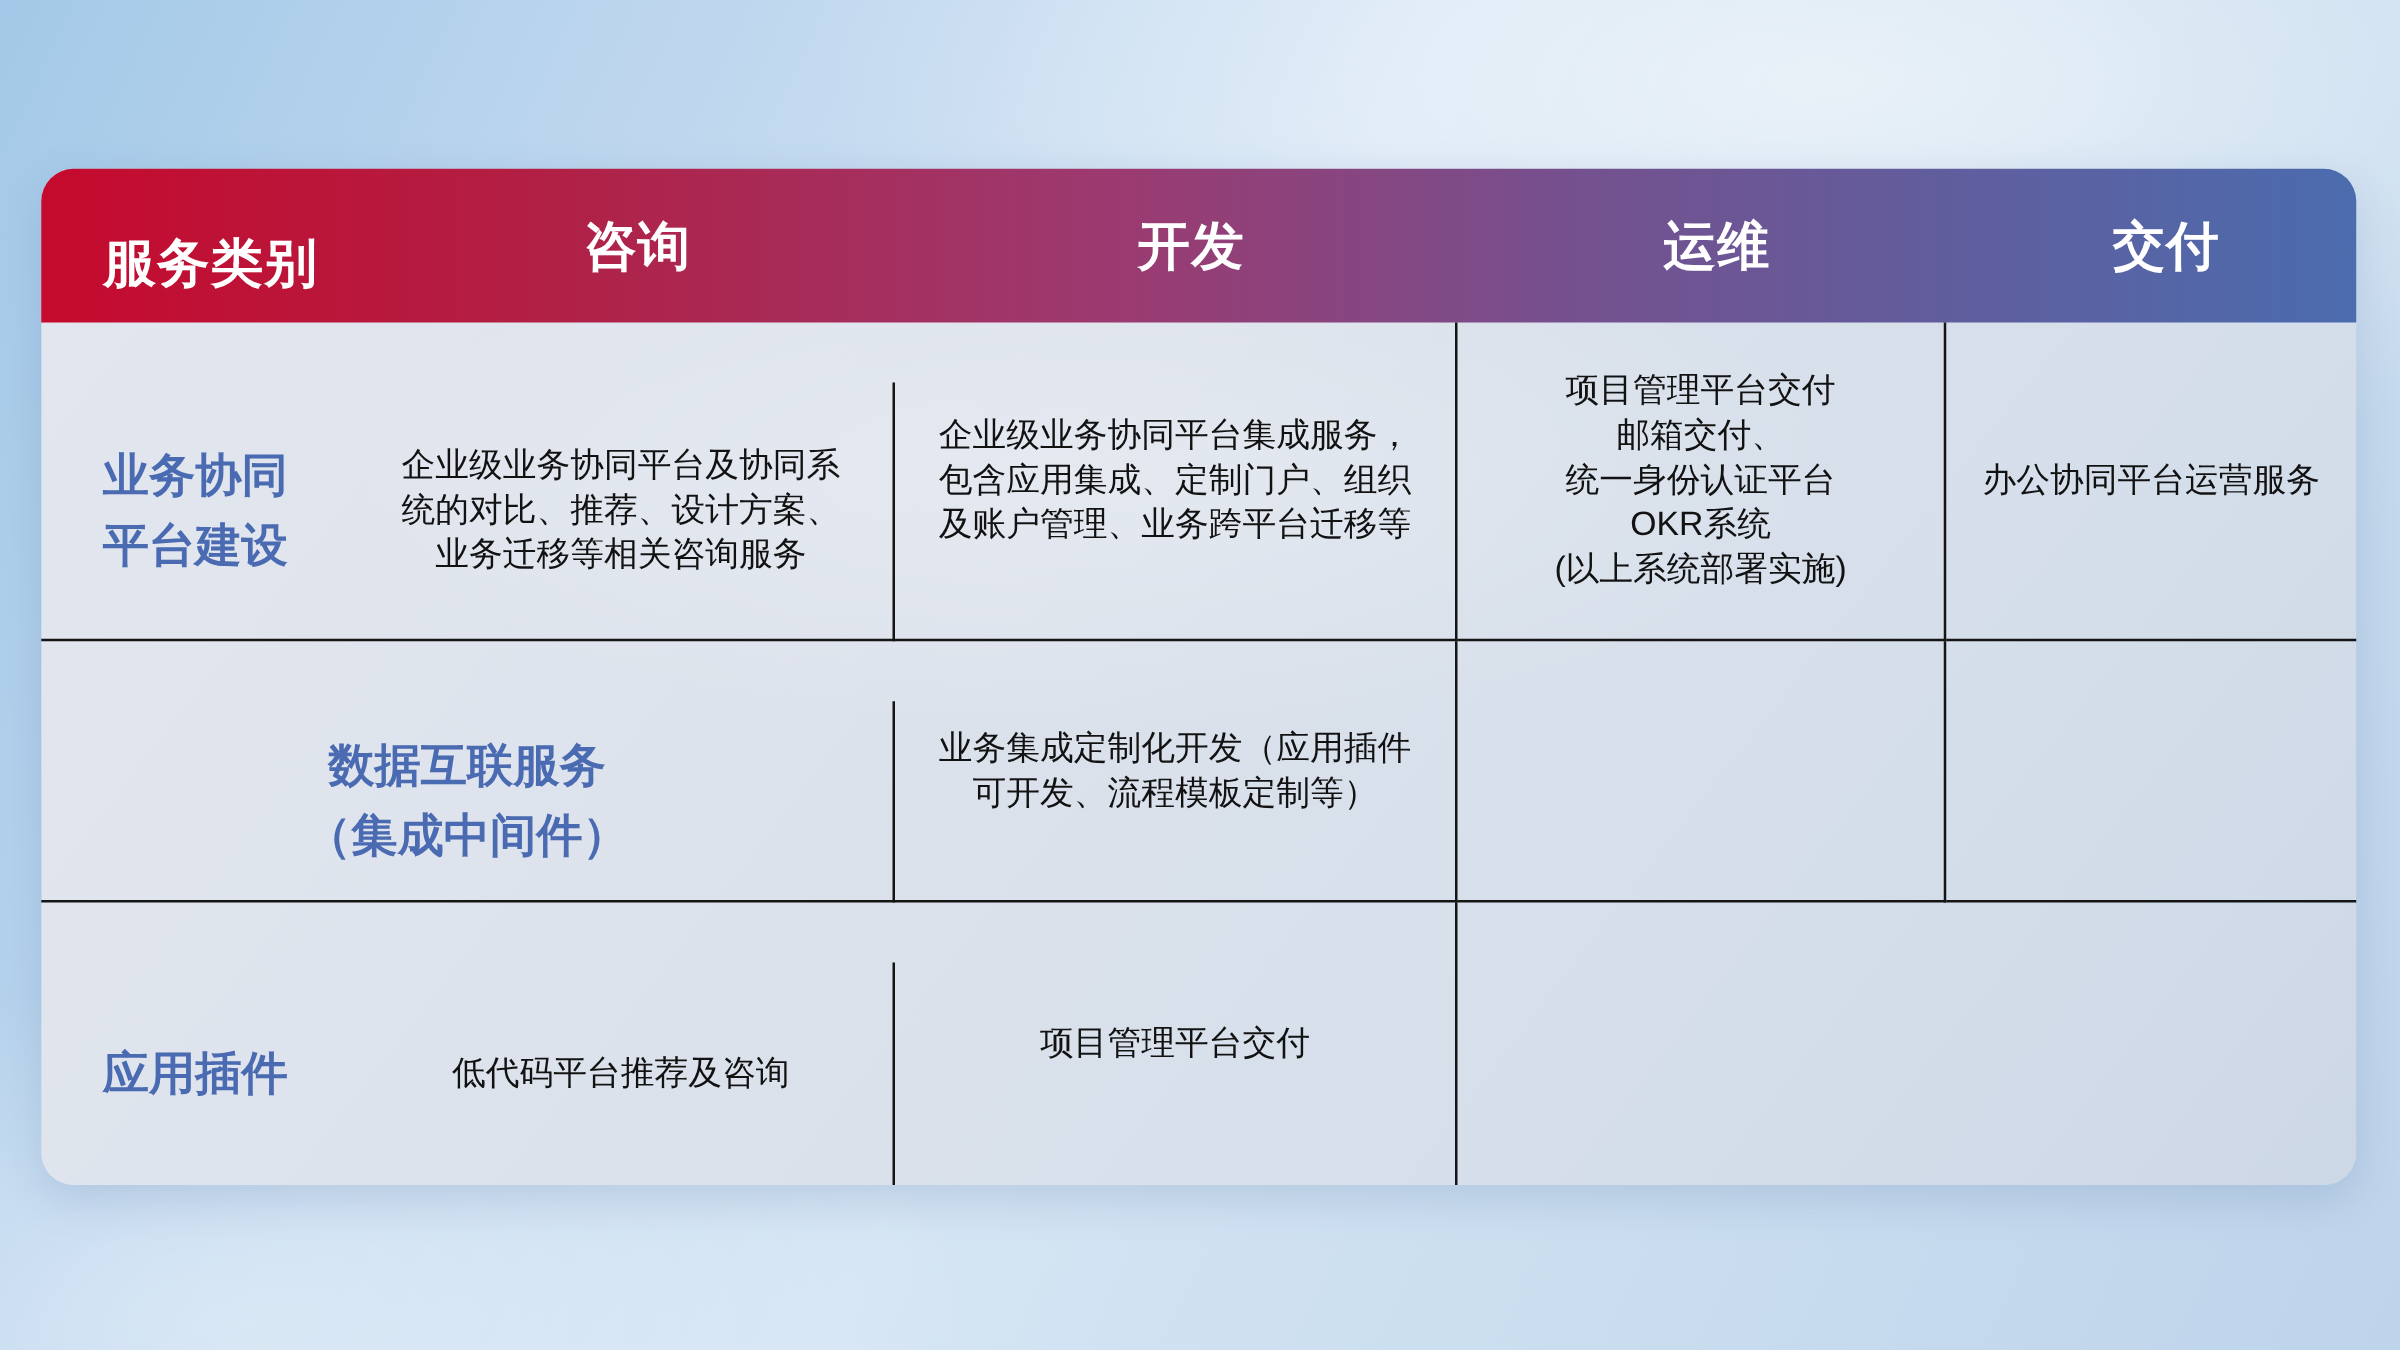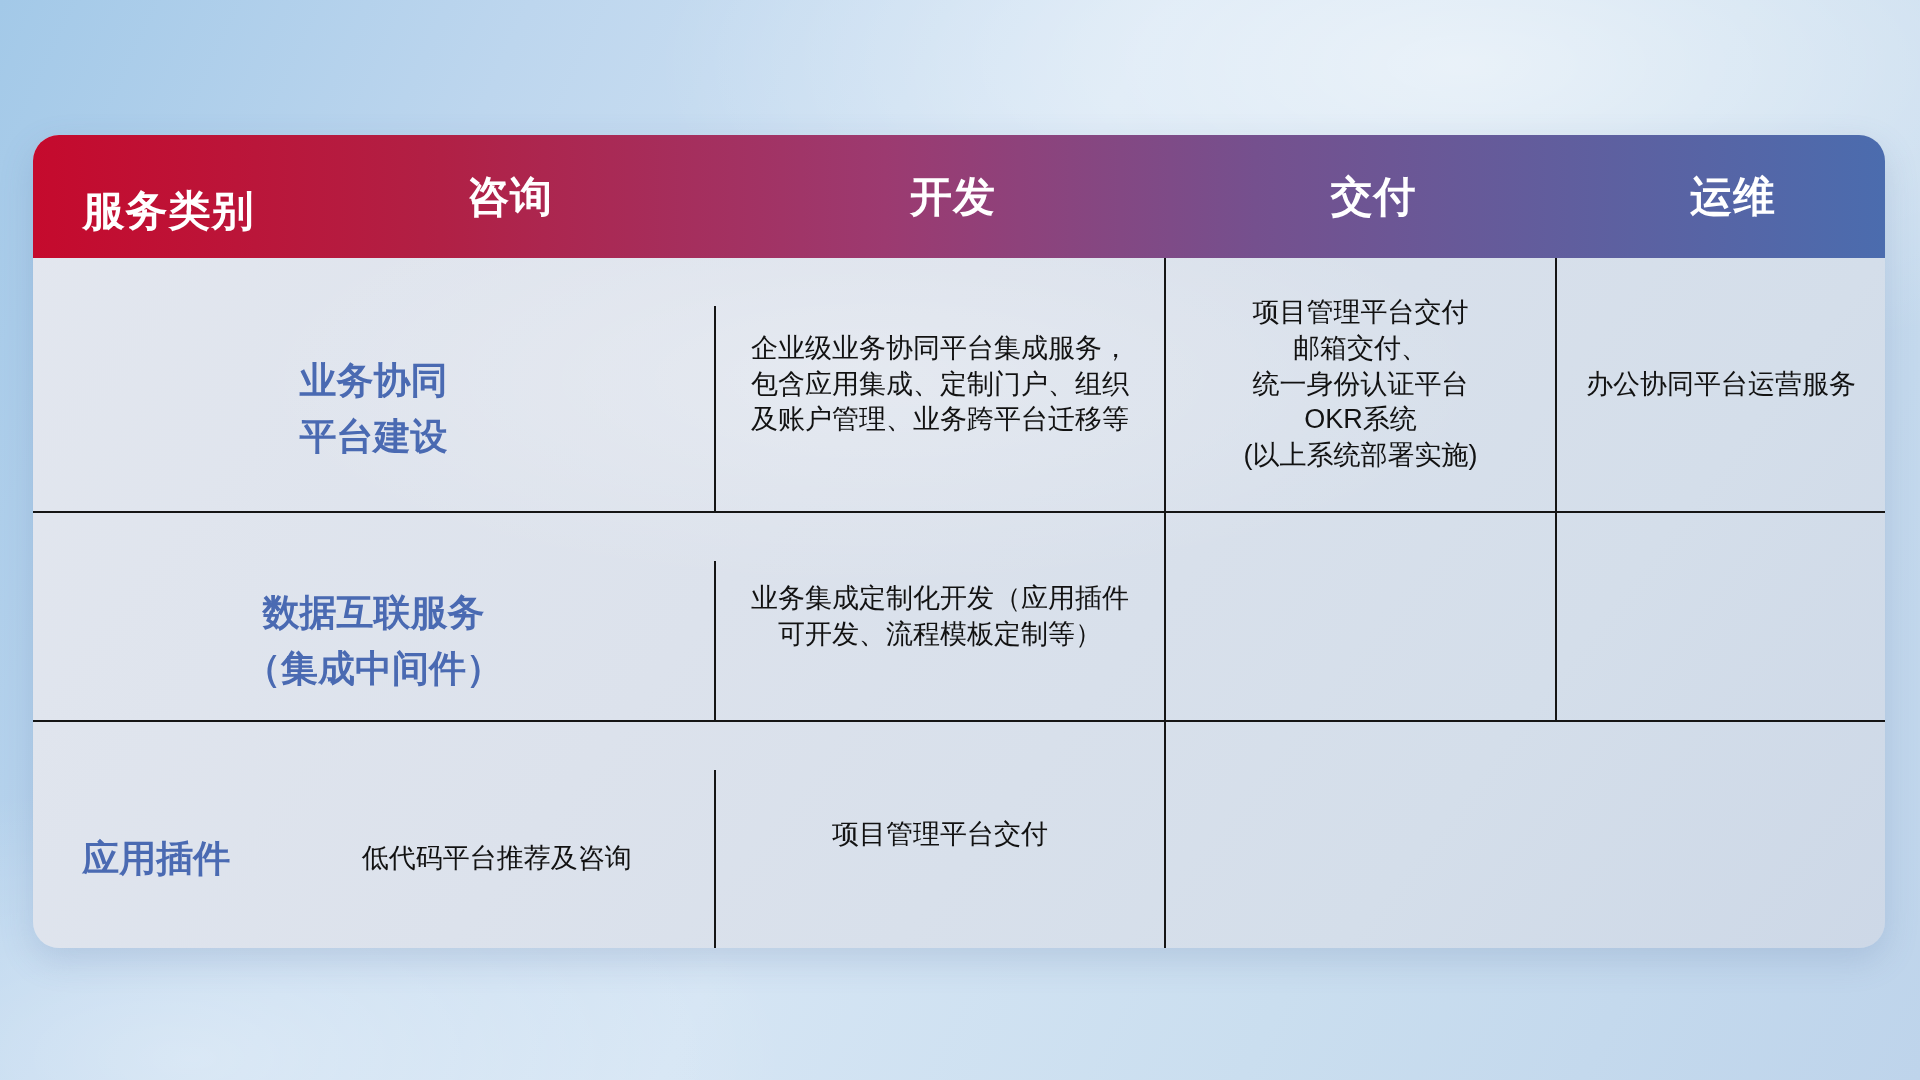--- a/index.html
+++ b/index.html
@@ -65,33 +65,38 @@
         <span class="hdr-label">服务类别</span>
       </div>
       <div class="hdr-sub-b">
         <span class="hdr-label">咨询</span>
       </div>
     </div>
     <div class="hdr-cell">
       <span class="hdr-label">开发</span>
     </div>
     <div class="hdr-cell">
-      <span class="hdr-label">交付</span>
+      <span class="hdr-label">运维</span>
     </div>
     <div class="hdr-cell">
-      <span class="hdr-label">运维</span>
+      <span class="hdr-label">交付</span>
     </div>
   </div>
 
   <div class="tbody">
 
     <div class="cell split b-r b-b">
       <div class="sub-cat">
         <span class="cat-label">业务协同
 平台建设</span>
+      </div>
+      <div class="sub-cons">
+        <span class="body-text">企业级业务协同平台及协同系
+统的对比、推荐、设计方案、
+业务迁移等相关咨询服务</span>
       </div>
     </div>
     <div class="cell b-r b-b">
       <span class="body-text">企业级业务协同平台集成服务，
 包含应用集成、定制门户、组织
 及账户管理、业务跨平台迁移等</span>
     </div>
     <div class="cell b-r b-b">
       <span class="body-text">项目管理平台交付
 邮箱交付、

